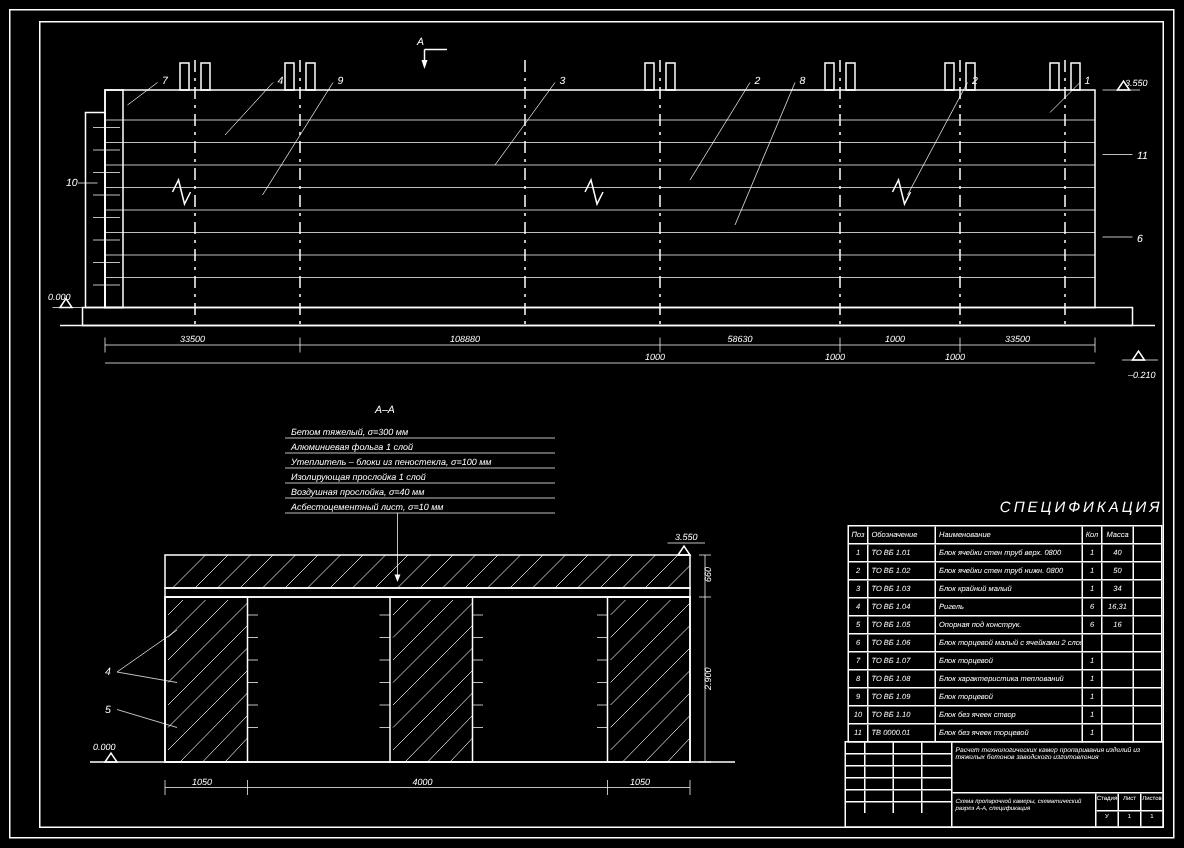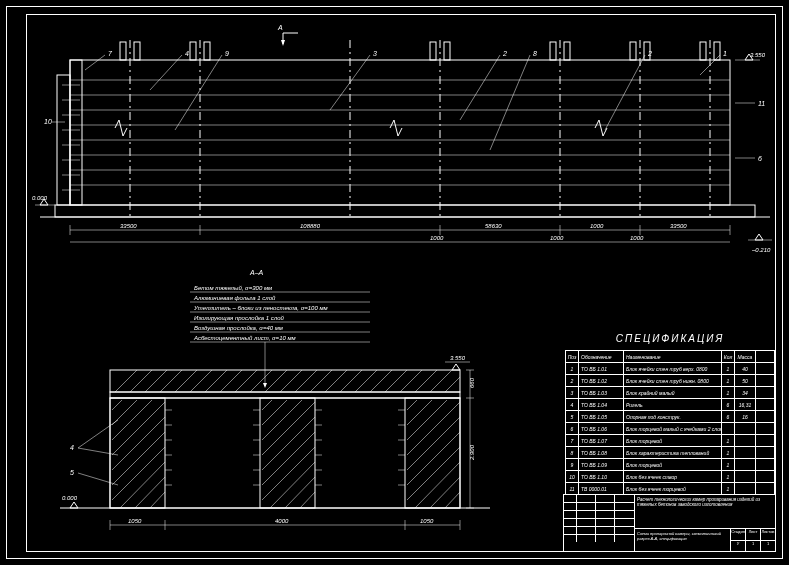--- a/index.html
+++ b/index.html
@@ -30,21 +30,21 @@
   .spec-table {
     position: absolute;
     right: 14px;
     bottom: 70px;
     width: 210px;
     color: #fff;
     font-size: 5px;
     font-style: italic;
   }
   .spec-title {
-    text-align: center;
+    text-align: right;
     font-size: 10px;
     padding: 6px 0;
     letter-spacing: 2px;
   }
   .spec-row {
     display: flex;
     border-top: 0.5px solid #fff;
     height: 11px;
     align-items: center;
   }

